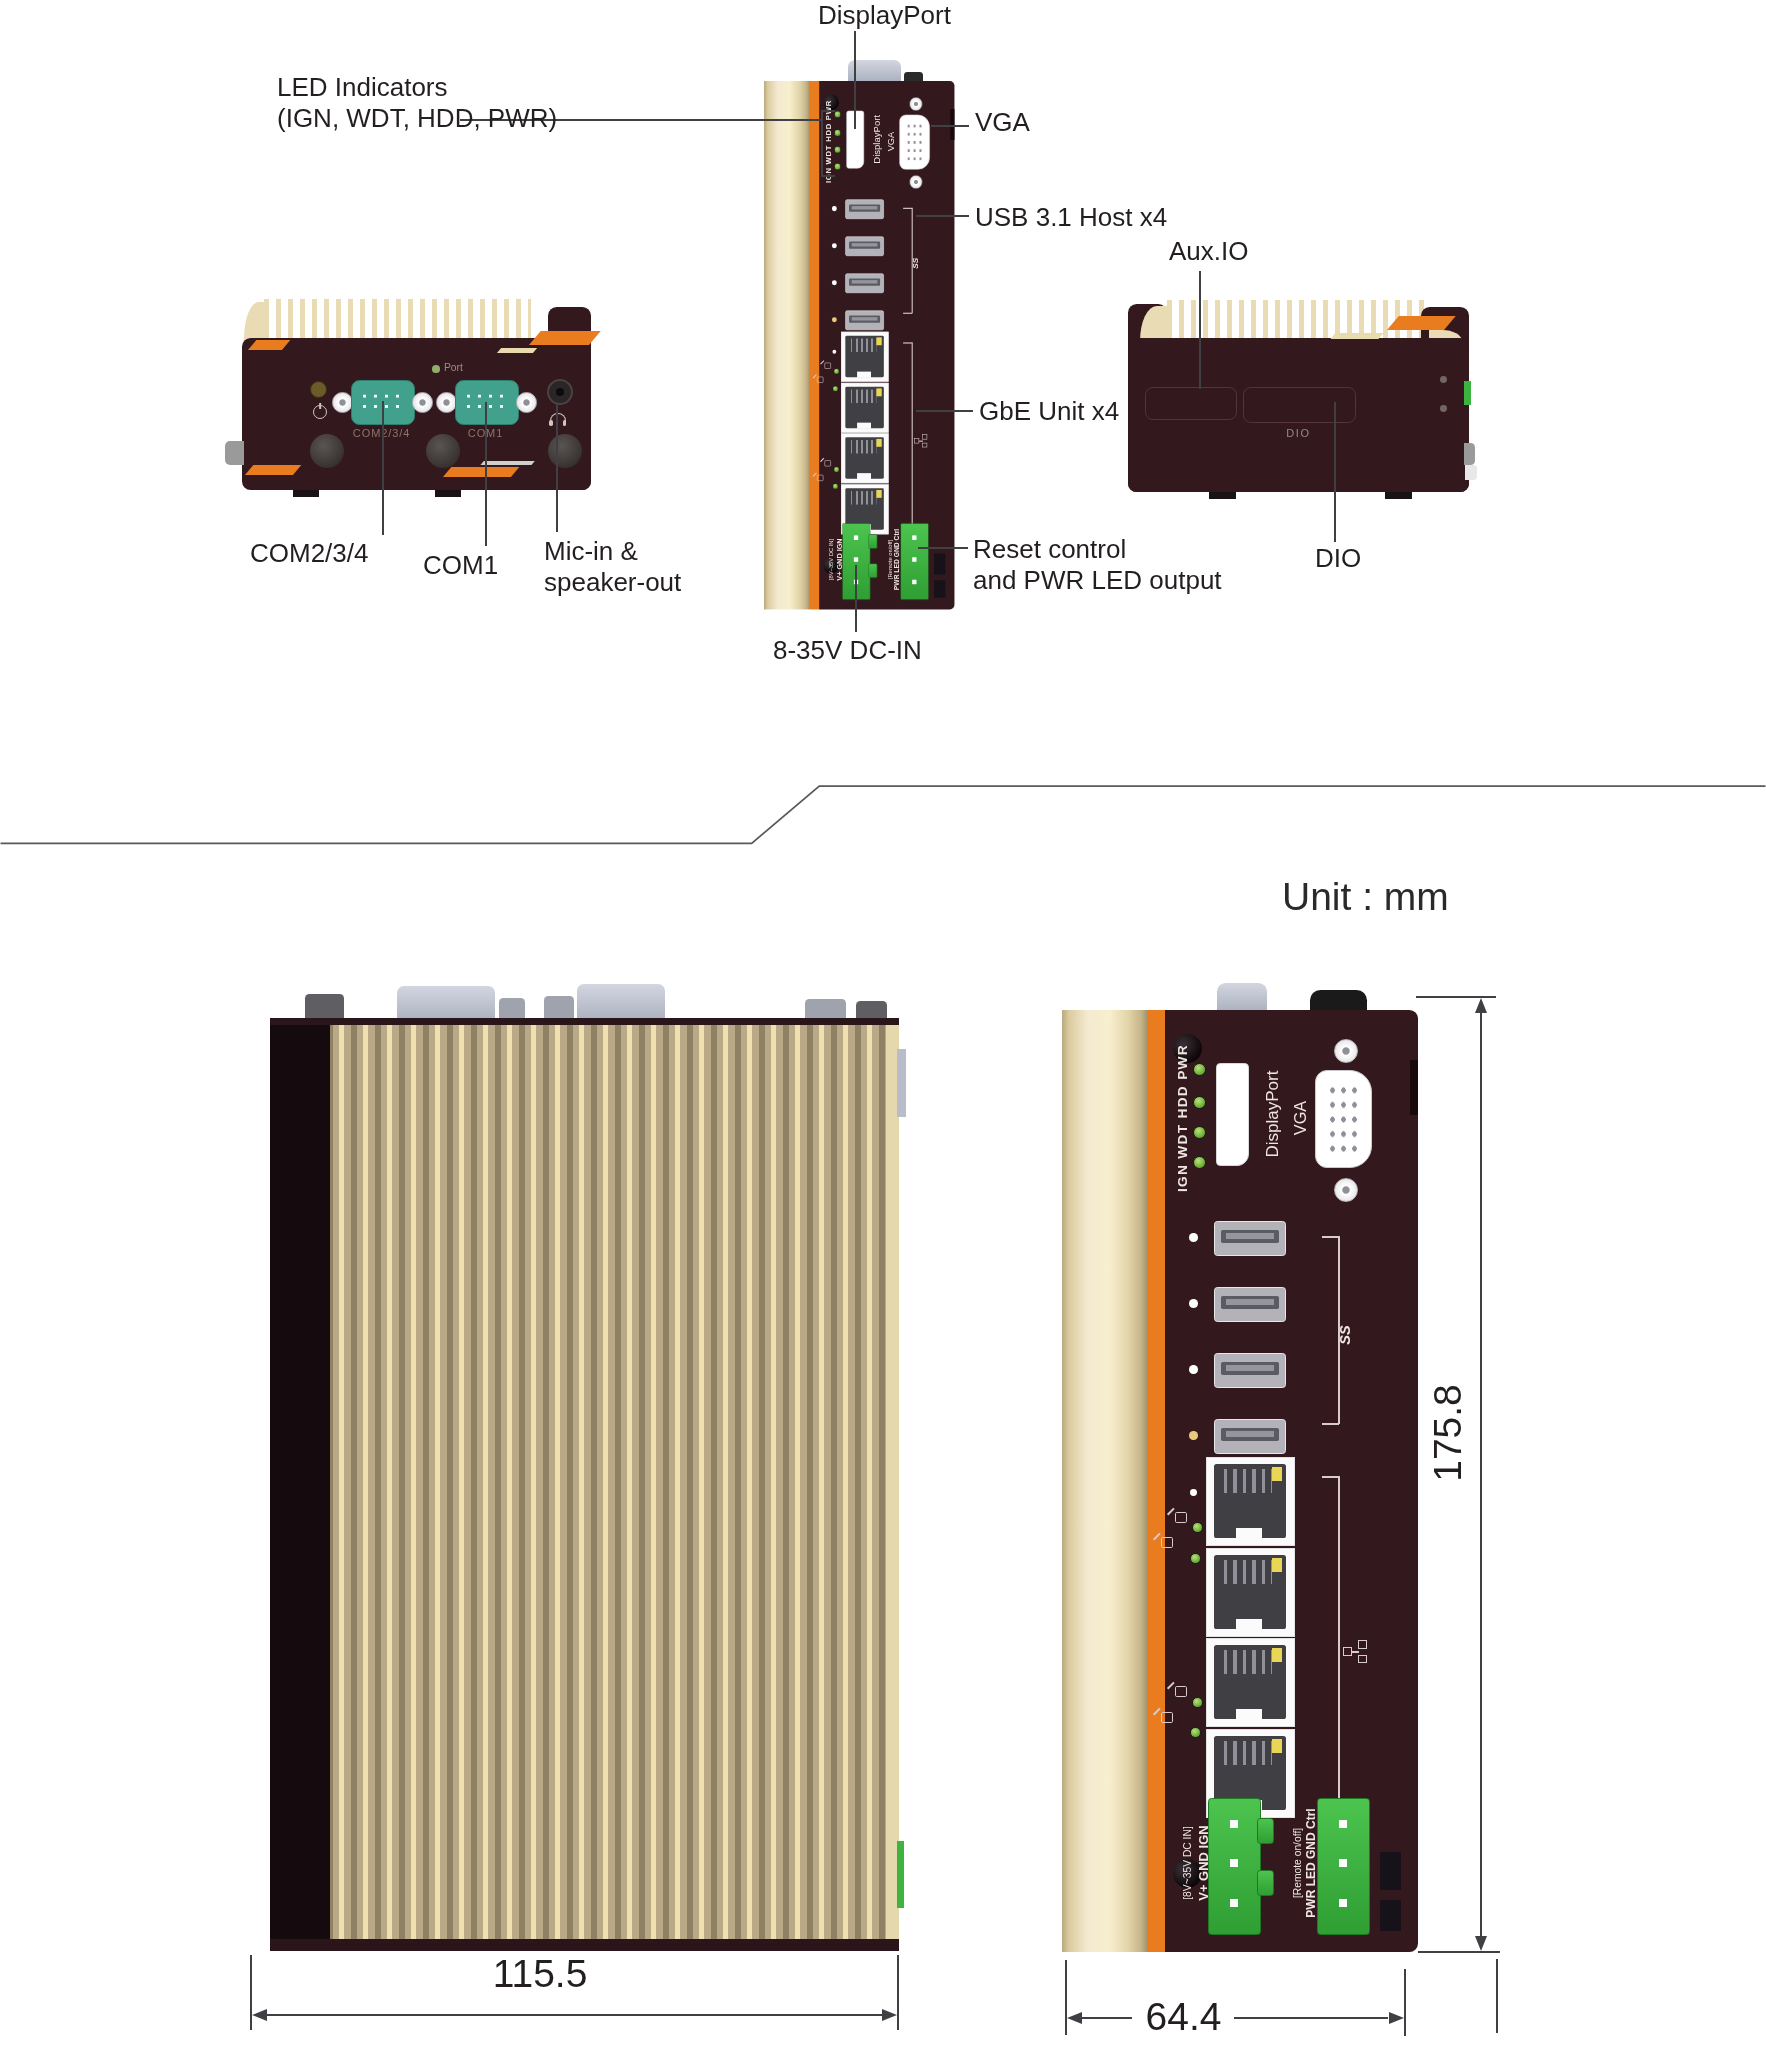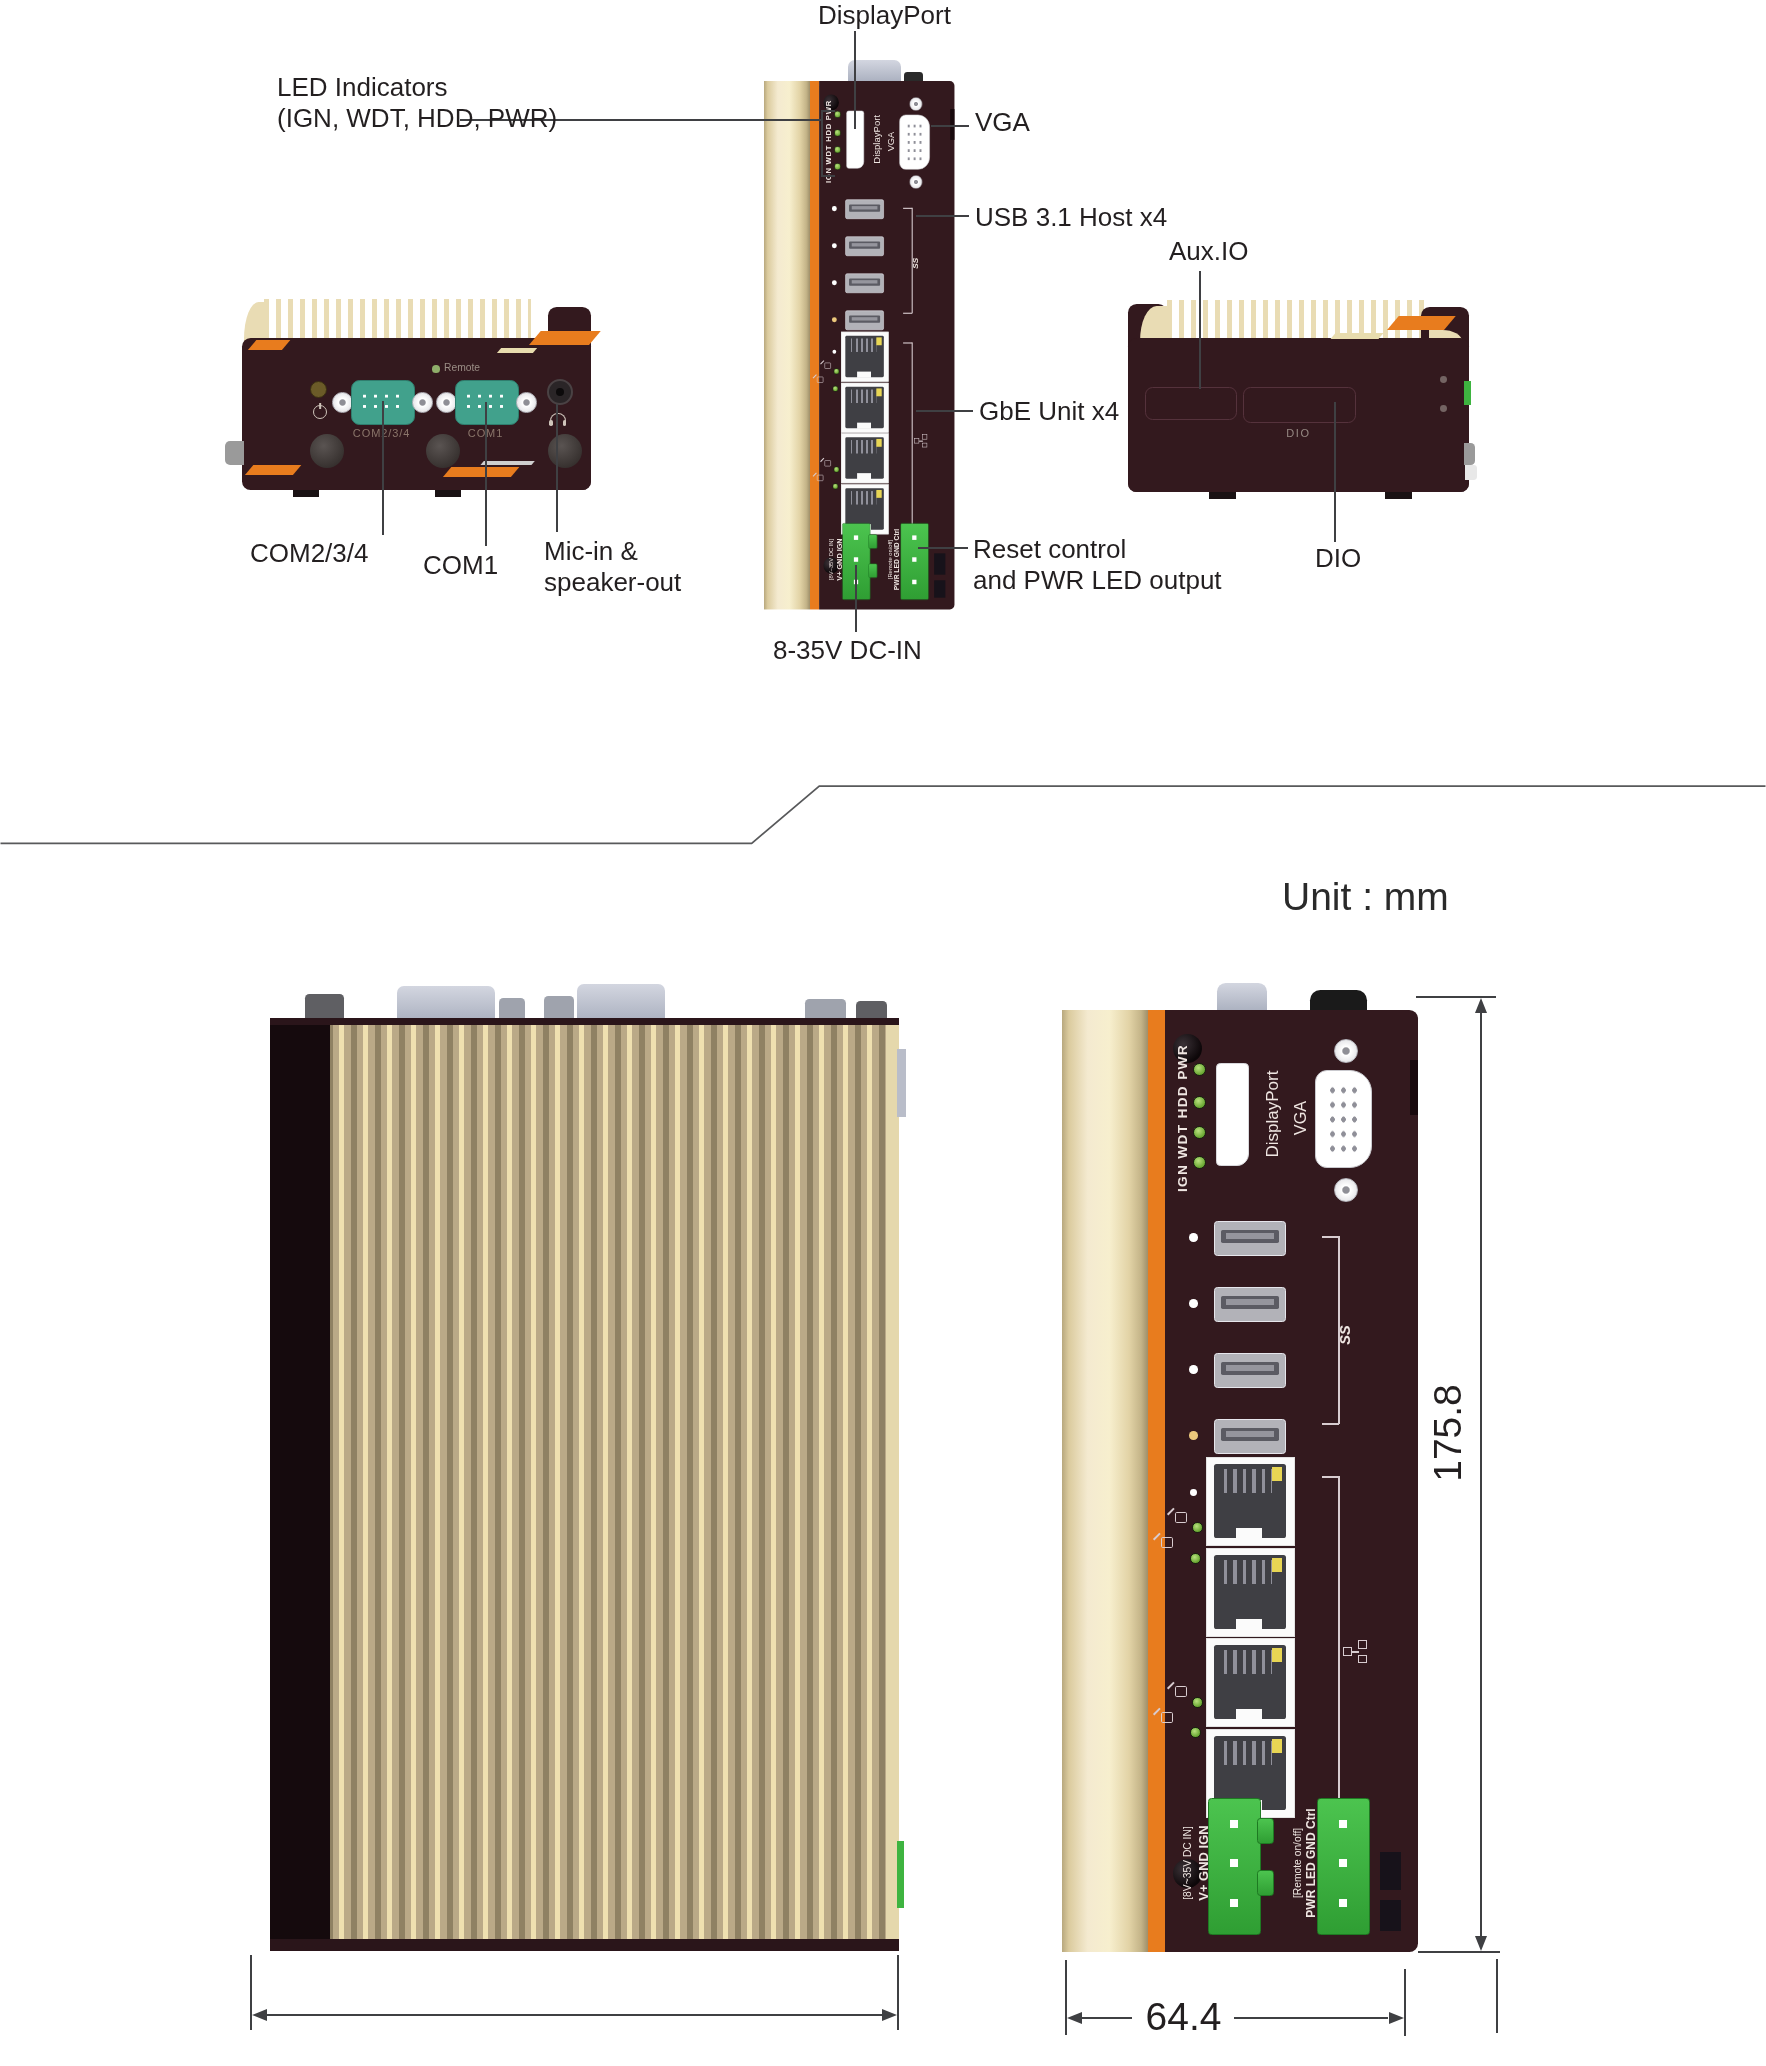--- a/index.html
+++ b/index.html
@@ -72,21 +72,21 @@
     <div class="body-dark" style="left:0;top:41px;width:349px;height:152px;"></div>
     <div class="oslash" style="left:293px;top:34px;width:60px;height:13.7px;"></div>
     <div class="abs" style="left:257px;top:51px;width:36px;height:5.1px;background:#e8dcae;transform:skewX(-40deg);"></div>
     <div class="oslash" style="left:10.3px;top:43px;width:34px;height:10.3px;"></div>
     <div class="oslash" style="left:6.8px;top:168px;width:48px;height:10.3px;"></div>
     <div class="oslash" style="left:205px;top:170px;width:68px;height:10.3px;"></div>
     <div class="abs" style="left:240px;top:164px;width:51px;height:4.3px;background:#cfcfcf;transform:skewX(-40deg);"></div>
     <div class="abs" style="left:-17px;top:144px;width:19px;height:24px;background:#9a9a9a;border-radius:5.1px 0 0 5.1px;"></div>
 
     <div class="dot" style="left:190px;top:68px;width:7.7px;height:7.7px;background:#8fae6a;"></div>
-    <div class="tinytxt" style="left:202px;top:65px;">Remote</div>
+    <div class="tinytxt" style="left:202px;top:65px;">Port</div>
 
     <div class="dot" style="left:68px;top:84px;width:15.4px;height:15.4px;background:#6b5b28;border:1.7px solid #3a2f12;"></div>
     <div class="abs" style="left:71px;top:108px;width:12px;height:12px;border:1.7px solid #cfc5bb;border-radius:50%;">
       <div class="abs" style="left:50%;top:-3.4px;width:1.7px;height:6.8px;background:#cfc5bb;transform:translateX(-50%);"></div>
     </div>
 
     <div class="abs" style="left:90px;top:81px;width:99px;height:46px;">
       <div class="wscrew" style="left:0;top:13.7px;width:19px;height:19px;"></div>
       <div class="abs" style="left:19px;top:1.7px;width:62px;height:43px;background:#41a18c;border:1.7px solid #2f7e6e;border-radius:8.6px;">
         <div class="abs" style="left:6.8px;top:10.3px;width:48px;height:20.5px;background-image:radial-gradient(#fff 1.4px,rgba(0,0,0,0) 1.8px);background-size:11px 10.3px;"></div>
@@ -320,20 +320,21 @@
     <div class="abs" style="left:0;top:955px;width:629px;height:12px;background:#2a151a;"></div>
   </div>
   <div class="abs" style="left:897px;top:1049px;width:8.6px;height:68px;background:#b9bdc9;"></div>
   <div class="abs" style="left:897px;top:1841px;width:6.8px;height:67px;background:#3eb440;"></div>
 
   <div class="ln" style="left:250px;top:1955px;width:1.7px;height:75px;"></div>
   <div class="ln" style="left:897px;top:1955px;width:1.7px;height:75px;"></div>
   <div class="arr l" style="left:252px;top:2009px;"></div>
   <div class="ln" style="left:267px;top:2014px;width:615px;height:1.7px;"></div>
   <div class="arr r" style="left:882px;top:2009px;"></div>
+  <div class="dimnum" style="left:360px;top:1952px;width:360px;text-align:center;">115.5</div>
 
   <div class="abs conn-big" style="left:1217px;top:983px;width:50px;height:29px;border-radius:8.6px 8.6px 0 0;"></div>
   <div class="abs" style="left:1310px;top:990px;width:57px;height:22px;background:#1a1a1a;border-radius:10.3px 10.3px 0 0;"></div>
   <div class="fp-mount" style="left:1062px;top:1010px;">
   <div class="fp-root">
     <div class="abs fp-heatsink"></div>
     <div class="abs" style="left:86px;top:0;width:17px;height:942px;background:#e87c1e;"></div>
     <div class="abs fp-panel"></div>
     <div class="screw" style="left:111px;top:24px;"></div>
     <div class="screw" style="left:111px;top:849px;"></div>

